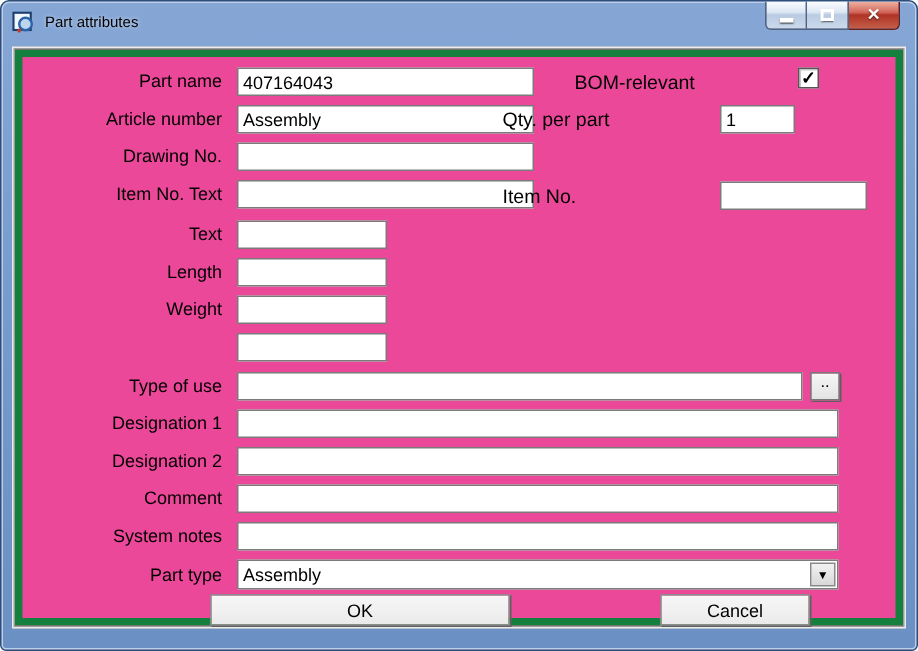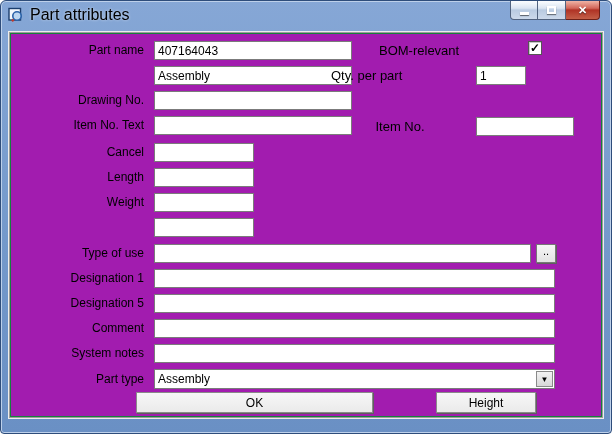--- a/index.html
+++ b/index.html
@@ -16,21 +16,21 @@
     overflow:hidden;
   }
 
   
   .titlebar{
     position:relative; height:28px; flex:0 0 auto;
     display:flex; align-items:center;
     padding-left:7px;
   }
   .win-icon{width:16px;height:16px;margin-right:6px;display:inline-block;}
-  .title-text{font-size:16px;color:#000;text-shadow:0 0 3px rgba(255,255,255,.6);}
+  .title-text{font-size:10px;color:#000;text-shadow:0 0 3px rgba(255,255,255,.6);}
   .tb-group{
     position:absolute; top:0; right:11px;
     display:flex;
   }
   .tb-btn{
     height:19px; display:flex; align-items:center; justify-content:center;
     border:1px solid #51637f; border-top:none; cursor:default;
   }
   .tb-btn.min{width:28px;border-radius:0 0 0 4px;
     background:linear-gradient(180deg,#fbfdff 0%,#dbe5f2 40%,#b9cbe1 50%,#ccd9eb 100%);}
@@ -42,21 +42,21 @@
   .glyph-max{width:9px;height:8px;border:2px solid #fff;box-shadow:0 1px 1px rgba(0,0,0,.45);background:transparent;}
   .glyph-close{color:#fff;font-size:11px;font-weight:bold;text-shadow:0 1px 1px rgba(0,0,0,.6);line-height:1;}
 
   
   .client-frame{
     flex:1 1 auto; margin:2px 7px 14px 7px;
     border:1px solid #ececec; background:#9b9b9b; padding:1px;
   }
   .client{
     position:relative; width:100%; height:100%;
-    background:#a21caf; border:1px solid #15803d;
+    background:#ec4899; border:5px solid #15803d;
   }
 
   
   .lbl{position:absolute; left:0; width:133px; text-align:right; font-size:12px; line-height:13px; white-space:nowrap;}
   .rlbl{position:absolute; font-size:13px; line-height:13px; white-space:nowrap;}
   .txt{
     position:absolute; height:19px; border:1px solid #7b7b7b; background:#fff;
     font-family:"Liberation Sans", sans-serif; font-size:12px; color:#000;
     padding:0 3px; outline:none;
   }
@@ -118,62 +118,63 @@
         <span class="glyph-close">✕</span>
       </div>
     </div>
   </div>
 
   <div class="client-frame">
     <div class="client">
 
       <span class="lbl" style="top:10px">Part name</span>
       <input class="txt" style="left: 143px; top: 7px; width: 198px;" value="407164043">
+      <span class="lbl" style="top:35px">Article number</span>
       <input class="txt" style="left: 143px; top: 32px; width: 198px;" value="Assembly">
       <span class="lbl" style="top:60px">Drawing No.</span>
       <input class="txt" style="left: 143px; top: 57px; width: 198px;" value="">
       <span class="lbl" style="top:85px">Item No. Text</span>
       <input class="txt" style="left: 143px; top: 82px; width: 198px;" value="">
 
-      <span class="lbl" style="top:112px">Cancel</span>
+      <span class="lbl" style="top:112px">Text</span>
       <input class="txt" style="left: 143px; top: 109px; width: 100px;" value="">
       <span class="lbl" style="top:137px">Length</span>
       <input class="txt" style="left: 143px; top: 134px; width: 100px;" value="">
       <span class="lbl" style="top:162px">Weight</span>
       <input class="txt" style="left: 143px; top: 159px; width: 100px;" value="">
       <input class="txt" style="left: 143px; top: 184px; width: 100px;" value="">
 
       <span class="lbl" style="top:213px">Type of use</span>
       <input class="txt" style="left: 143px; top: 210px; width: 377px;" value="">
       <button class="mini-btn" style="left:525px;top:210px">..</button>
 
       <span class="lbl" style="top:238px">Designation 1</span>
       <input class="txt" style="left: 143px; top: 235px; width: 401px;" value="">
-      <span class="lbl" style="top:263px">Designation 5</span>
+      <span class="lbl" style="top:263px">Designation 2</span>
       <input class="txt" style="left: 143px; top: 260px; width: 401px;" value="">
       <span class="lbl" style="top:288px">Comment</span>
       <input class="txt" style="left: 143px; top: 285px; width: 401px;" value="">
       <span class="lbl" style="top:313px">System notes</span>
       <input class="txt" style="left: 143px; top: 310px; width: 401px;" value="">
 
       <span class="lbl" style="top:339px">Part type</span>
       <div class="combo">
         <span class="combo-value">Assembly</span>
         <span class="combo-arrow">▼</span>
       </div>
 
       <span class="rlbl" style="left:368px;top:10px">BOM-relevant</span>
       <div class="checkbox" style="left:517px;top:7px">
         <span>✓</span>
       </div>
 
       <span class="rlbl" style="left:320px;width:140px;text-align:left;top:35px">Qty. per part</span>
       <input class="txt" style="left: 465px; top: 32px; width: 50px;" value="1">
 
-      <span class="rlbl" style="left:320px;width:138px;text-align:center;top:86px">Item No.</span>
+      <span class="rlbl" style="left:320px;width:138px;text-align:left;top:86px">Item No.</span>
       <input class="txt" style="left: 465px; top: 83px; width: 98px;" value="">
 
-      <button class="btn" style="left:125px;top:358px;width:237px">OK</button>
-      <button class="btn" style="left:425px;top:358px;width:100px">Height</button>
+      <button class="btn" style="left:125px;top:358px;width:200px">OK</button>
+      <button class="btn" style="left:425px;top:358px;width:100px">Cancel</button>
 
     </div>
   </div>
 </div>
 
 </body></html>

